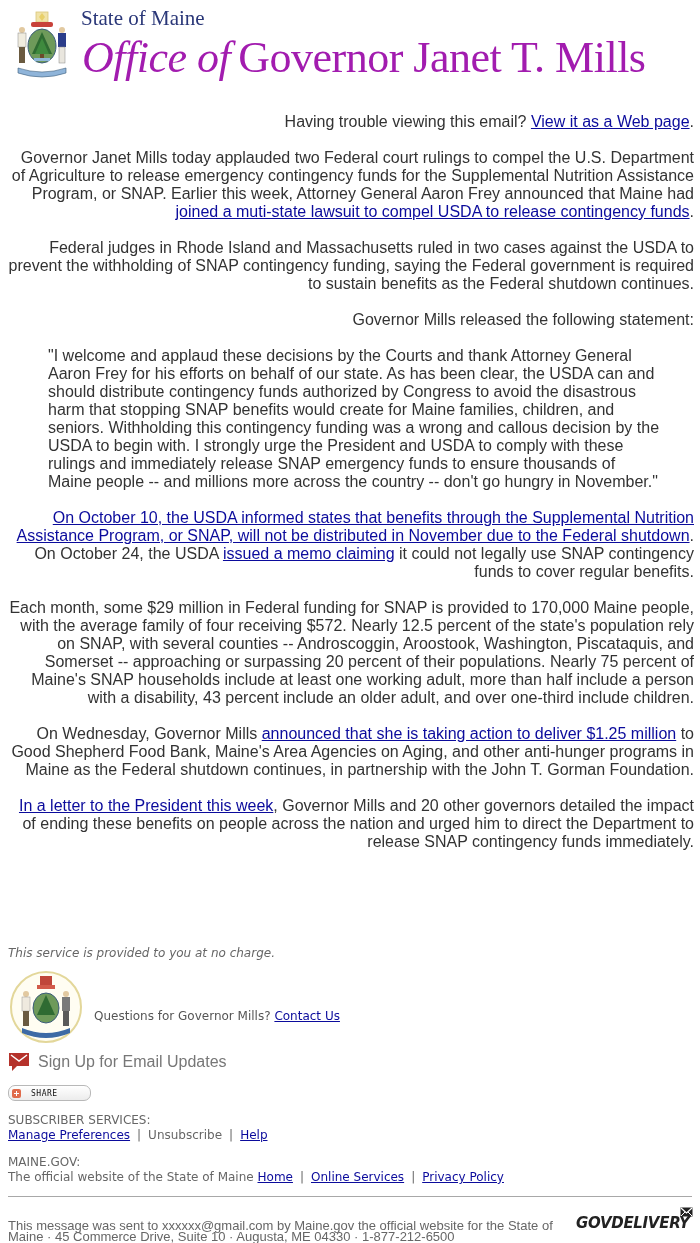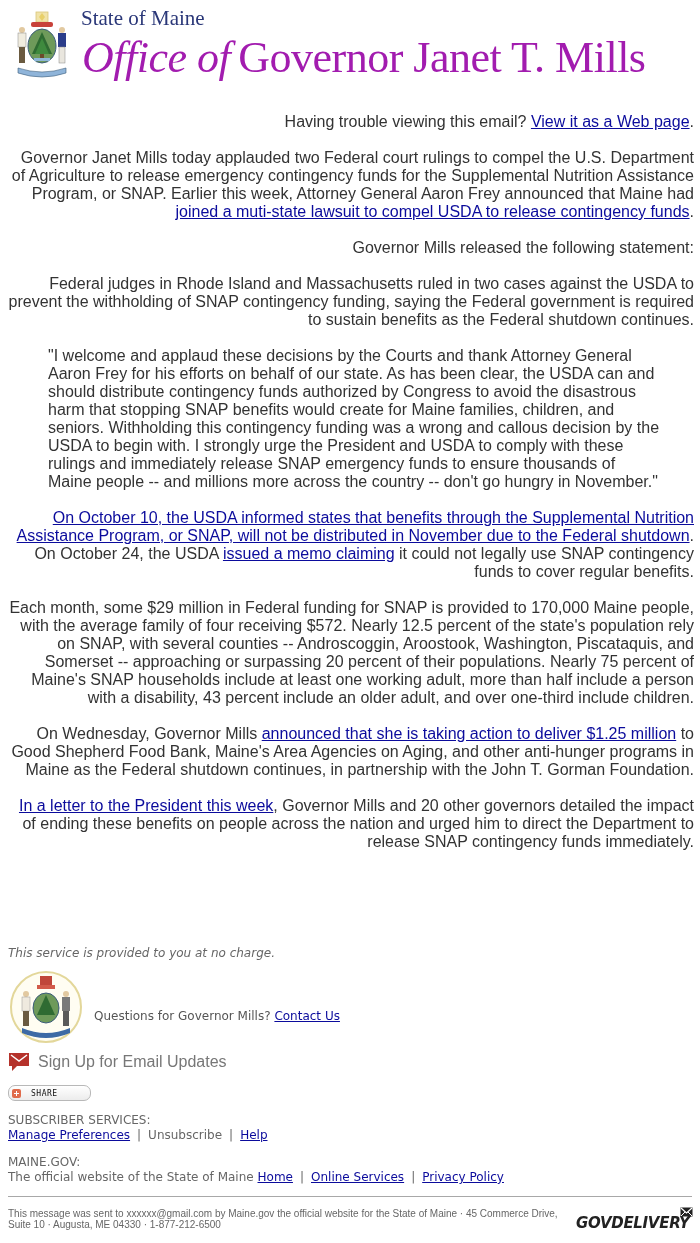--- a/index.html
+++ b/index.html
@@ -25,21 +25,21 @@
   .share-plus { width: 9px; height: 9px; background: #e06b4b; border-radius: 2px; margin-left: 3px; position: relative; }
   .share-plus::before { content: ""; position: absolute; left: 2px; top: 4px; width: 5px; height: 1px; background: #fff; }
   .share-plus::after { content: ""; position: absolute; left: 4px; top: 2px; width: 1px; height: 5px; background: #fff; }
   .share-label { font-family: "DejaVu Sans Mono", monospace; font-size: 8px; color: #111; margin-left: 10px; letter-spacing: 0.5px; }
   .sub-title { position: absolute; left: 0; top: 167px; font-size: 12px; color: #666; }
   .sub-links { position: absolute; left: 0; top: 182px; font-size: 12px; color: #666; white-space: nowrap; }
   .sep { margin: 0 7px; color: #666; }
   .mg-title { position: absolute; left: 0; top: 209px; font-size: 12px; color: #666; text-align: right; }
   .mg-links { position: absolute; left: 0; top: 224px; font-size: 12px; color: #666; white-space: nowrap; }
   .hr { position: absolute; left: 0; top: 250px; width: 684px; height: 1px; background: #a8a8a8; }
-  .legal { position: absolute; left: 0; top: 262px; width: 560px; font-family: "Liberation Sans", sans-serif; font-size: 10px; line-height: 11px; color: #666; }
+  .legal { position: absolute; left: 0; top: 274px; width: 560px; font-family: "Liberation Sans", sans-serif; font-size: 13px; line-height: 11px; color: #666; }
   .govd { position: absolute; left: 568px; top: 260px; width: 118px; height: 28px; }
   .govd-text { position: absolute; left: 0; top: 8px; font-family: "DejaVu Sans", sans-serif; font-weight: bold; font-style: italic; font-size: 15px; color: #222; letter-spacing: -0.3px; }
 </style>
 </head>
 <body>
 
 <div class="header">
   <svg class="seal-lg" viewBox="0 0 56 72">
     <rect x="22" y="2" width="12" height="10" fill="#f1e3a8" stroke="#d9c57a" stroke-width="0.8"></rect>
     <path d="M28 3 L31 7 L28 11 L25 7 Z" fill="#e8d06a"></path>
@@ -62,23 +62,23 @@
     <span class="ital">Office of</span><span class="strong">Governor Janet T. Mills</span>
   </div>
 </div>
 
 <div class="content">
   <p><span>Having trouble viewing this email? </span><a href="#">View it as a Web page</a><span>.</span></p>
 
 
   <p><span>Governor Janet Mills today applauded two Federal court rulings to compel the U.S. Department of Agriculture to release emergency contingency funds for the Supplemental Nutrition Assistance Program, or SNAP. Earlier this week, Attorney General Aaron Frey announced that Maine had </span><a href="#">joined a muti-state lawsuit to compel USDA to release contingency funds</a><span>.</span></p>
 
+  <p>Federal judges in Rhode Island and Massachusetts ruled in two cases against the USDA to prevent the withholding of SNAP contingency funding, saying the Federal government is required to sustain benefits as the Federal shutdown continues.</p>
+
   <p>Governor Mills released the following statement:</p>
-
-  <p>Federal judges in Rhode Island and Massachusetts ruled in two cases against the USDA to prevent the withholding of SNAP contingency funding, saying the Federal government is required to sustain benefits as the Federal shutdown continues.</p>
 
   <blockquote>"I welcome and applaud these decisions by the Courts and thank Attorney General Aaron Frey for his efforts on behalf of our state. As has been clear, the USDA can and should distribute contingency funds authorized by Congress to avoid the disastrous harm that stopping SNAP benefits would create for Maine families, children, and seniors. Withholding this contingency funding was a wrong and callous decision by the USDA to begin with. I strongly urge the President and USDA to comply with these rulings and immediately release SNAP emergency funds to ensure thousands of Maine people -- and millions more across the country -- don't go hungry in November."</blockquote>
 
   <p><a href="#">On October 10, the USDA informed states that benefits through the Supplemental Nutrition Assistance Program, or SNAP, will not be distributed in November due to the Federal shutdown</a><span>. On October 24, the USDA </span><a href="#">issued a memo claiming</a><span> it could not legally use SNAP contingency funds to cover regular benefits.</span></p>
 
   <p>Each month, some $29 million in Federal funding for SNAP is provided to 170,000 Maine people, with the average family of four receiving $572. Nearly 12.5 percent of the state's population rely on SNAP, with several counties -- Androscoggin, Aroostook, Washington, Piscataquis, and Somerset -- approaching or surpassing 20 percent of their populations. Nearly 75 percent of Maine's SNAP households include at least one working adult, more than half include a person with a disability, 43 percent include an older adult, and over one-third include children.</p>
 
   <p><span>On Wednesday, Governor Mills </span><a href="#">announced that she is taking action to deliver $1.25 million</a><span> to Good Shepherd Food Bank, Maine's Area Agencies on Aging, and other anti-hunger programs in Maine as the Federal shutdown continues, in partnership with the John T. Gorman Foundation.</span></p>
 
   <p><a href="#">In a letter to the President this week</a><span>, Governor Mills and 20 other governors detailed the impact of ending these benefits on people across the nation and urged him to direct the Department to release SNAP contingency funds immediately.</span></p>

